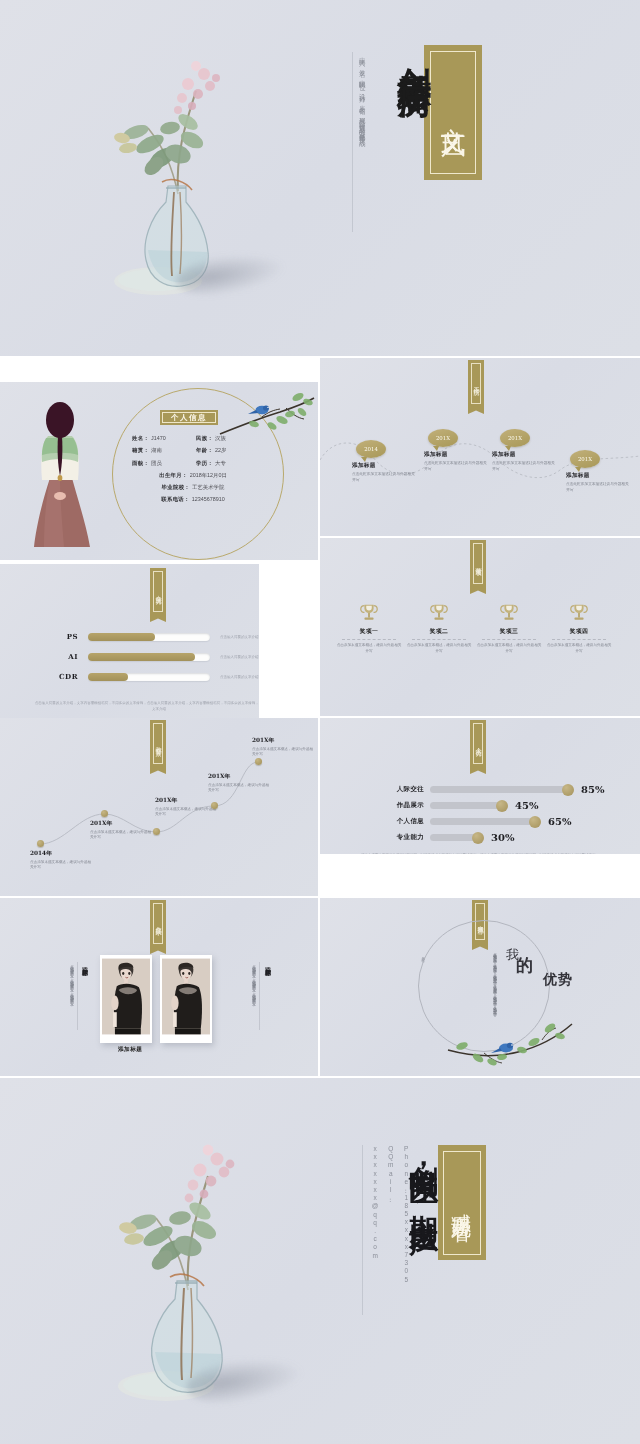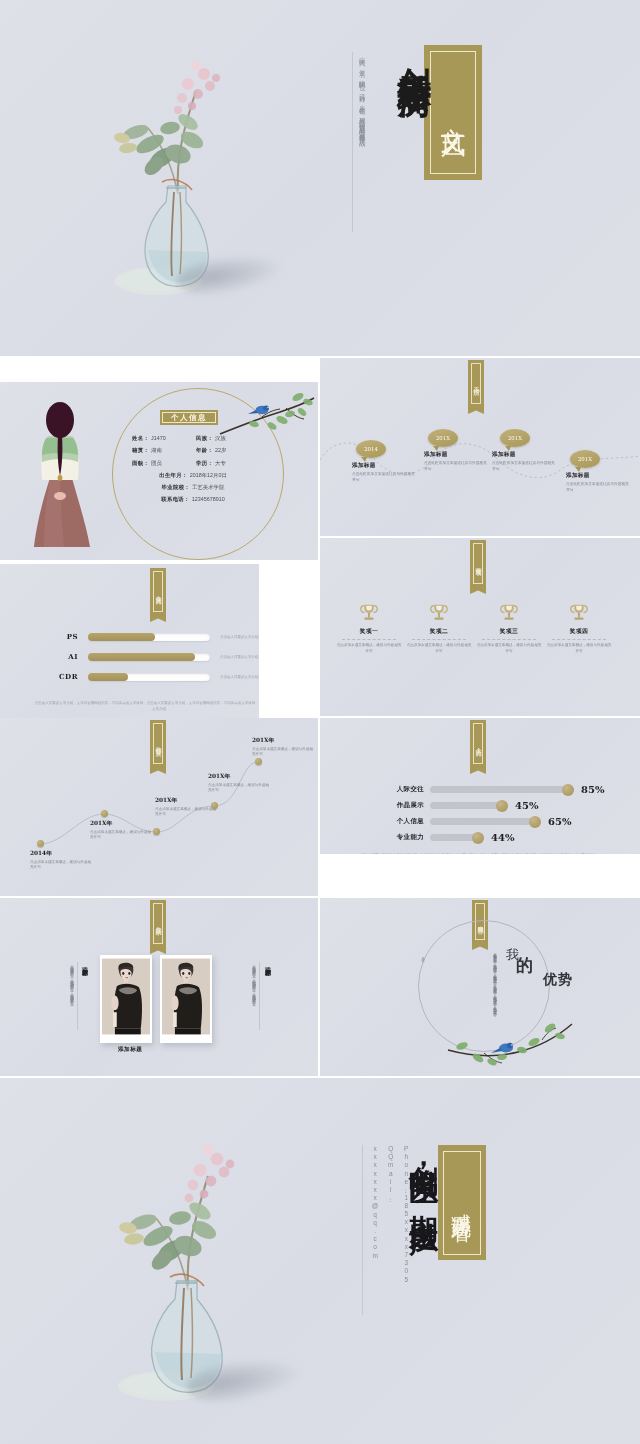--- a/index.html
+++ b/index.html
@@ -537,21 +537,21 @@
       <span class="ab-bar" style="width:107px;">
         <span class="ab-knob"></span>
         </span>
       <span class="ab-pc">65%</span>
     </div>
     <div class="ab-row" style="left:58px;top:114px;">
       <span class="ab-lb">专业能力</span>
       <span class="ab-bar" style="width:50px;">
         <span class="ab-knob"></span>
         </span>
-      <span class="ab-pc">44%</span>
+      <span class="ab-pc">30%</span>
     </div>
 
     <div class="ab-foot" style="top:134px;">请输入道重文字在此处进行解释说明，以便于读者全面理解上述所要的内容。请输入道重文字在此处进行解释说明，以便于读者全面理解上述所要的内容。</div>
   </section>
 
   <section class="slide" id="s8">
     <div class="vbanner" style="left:150px;top:2px;width:16px;height:47px;font-size:6.2px;">
       <div class="inner">作品展示</div>
     </div>
 

